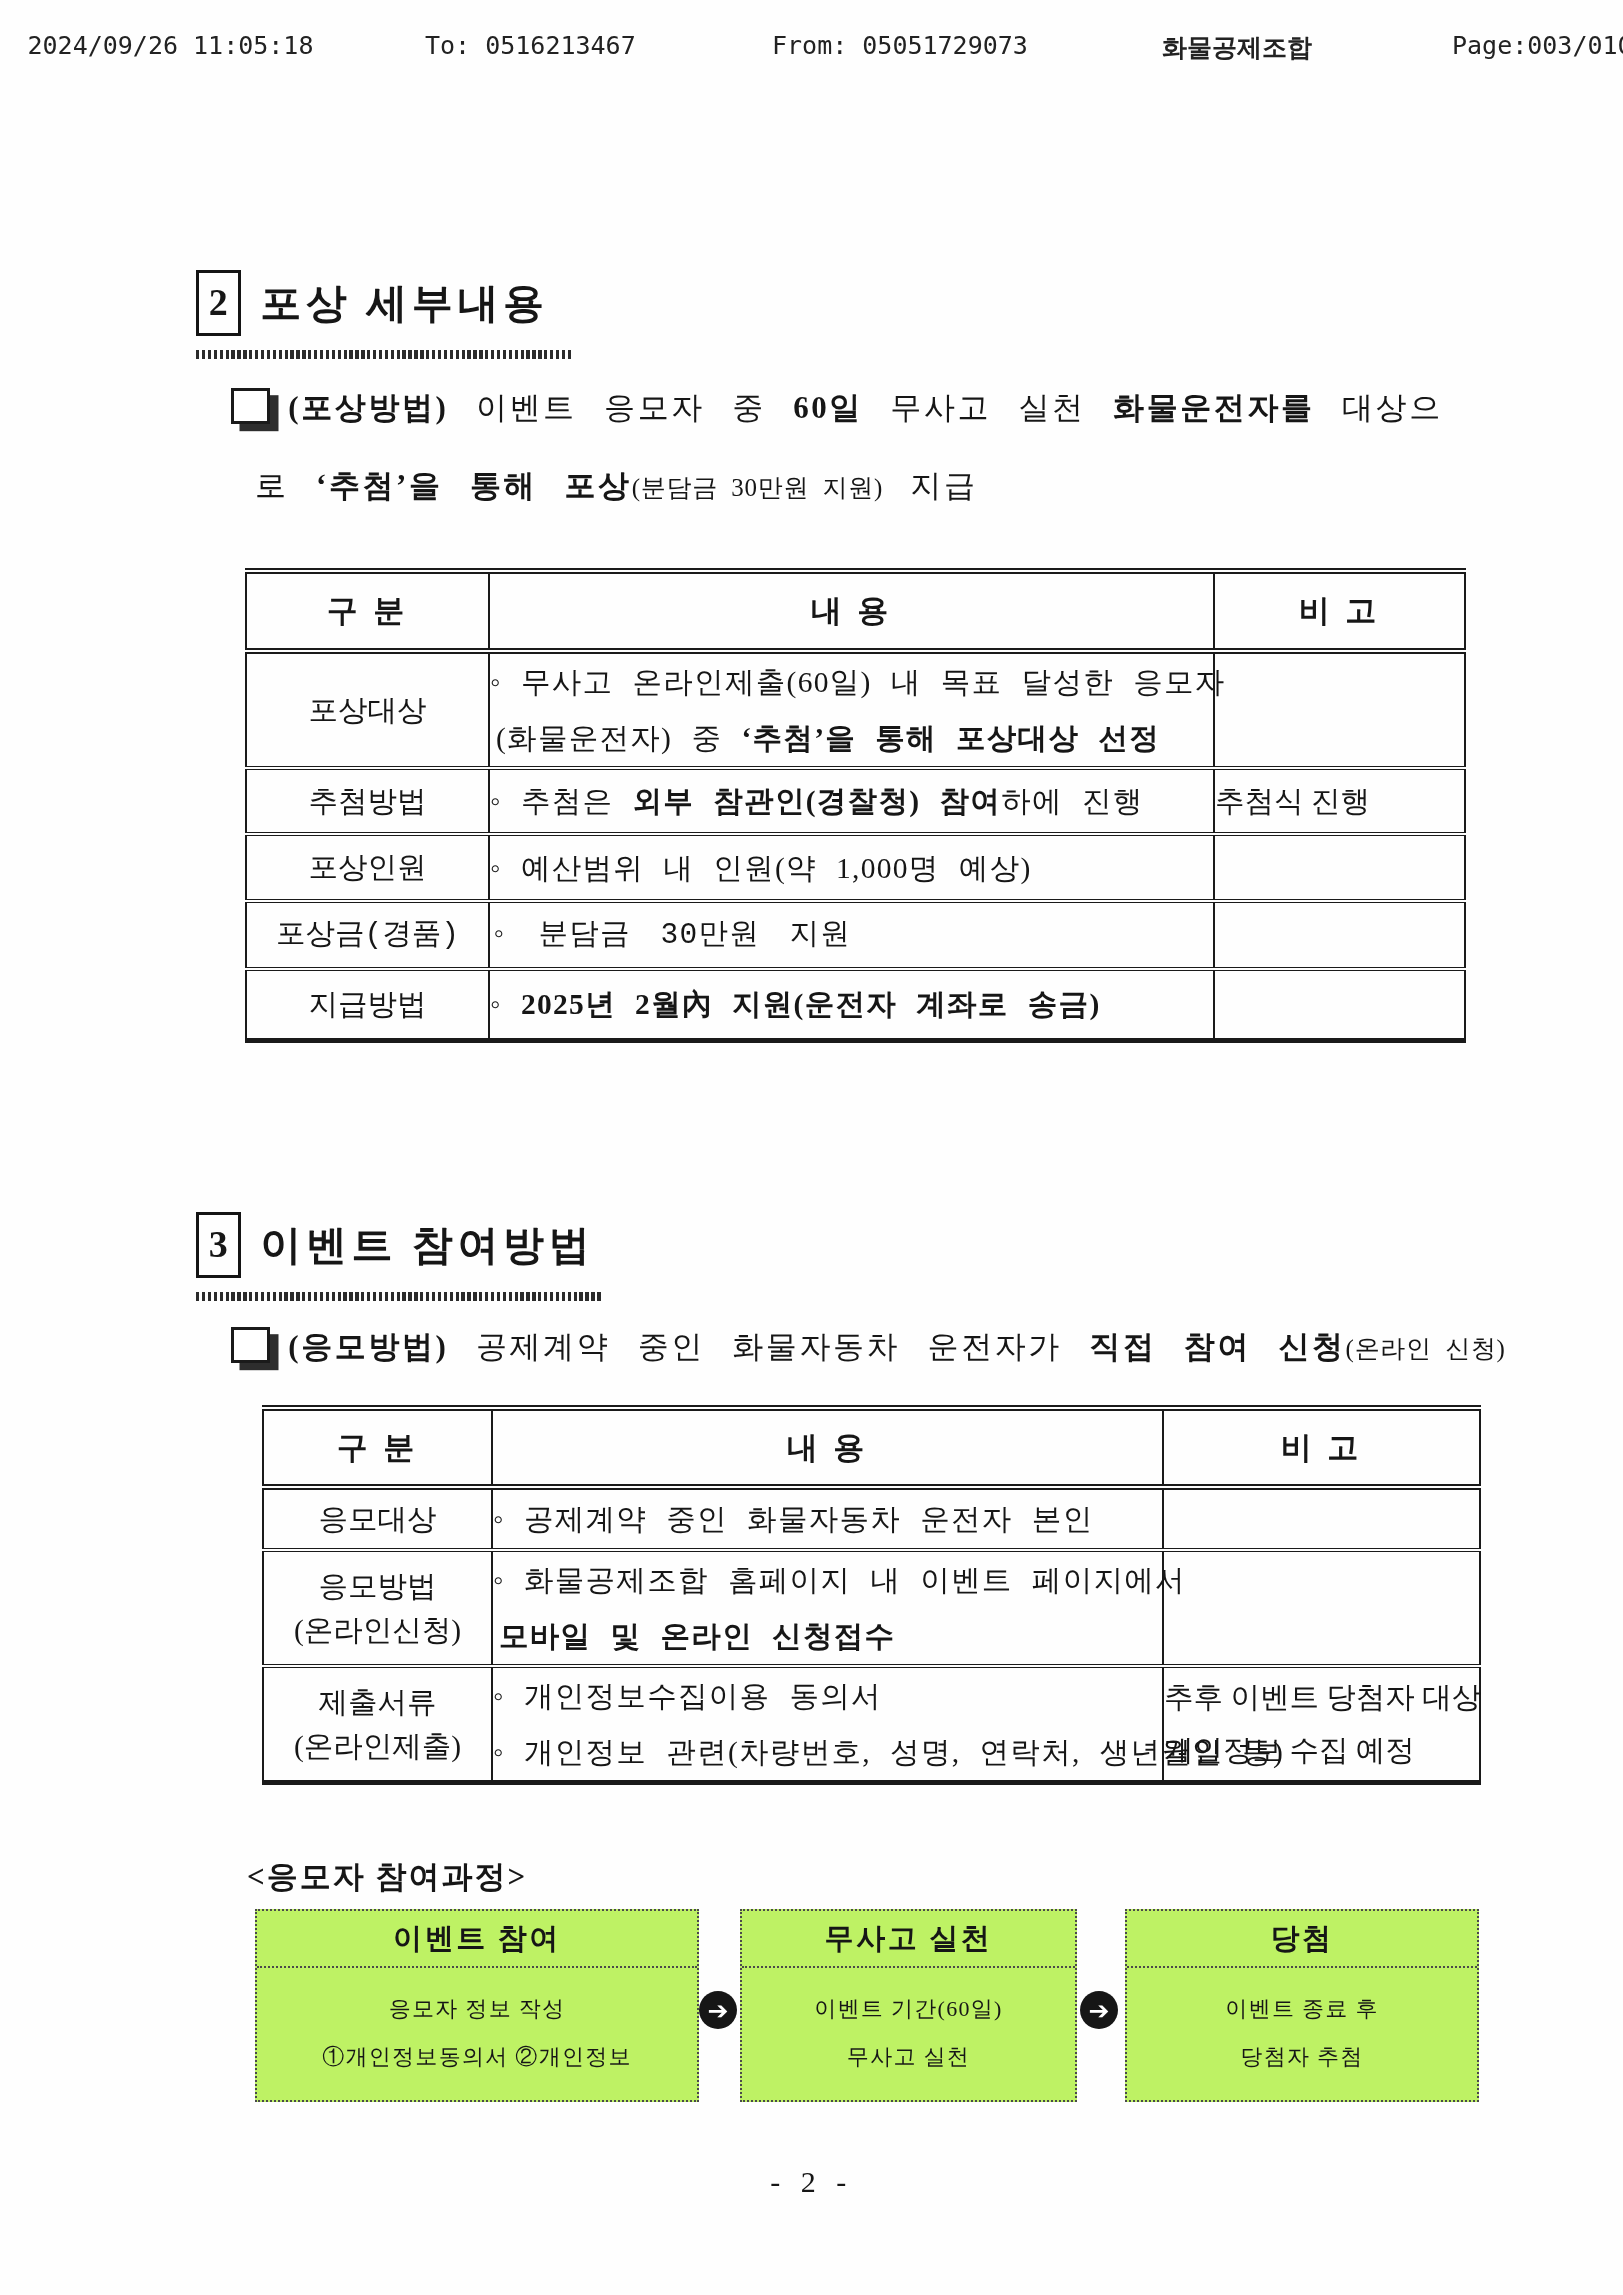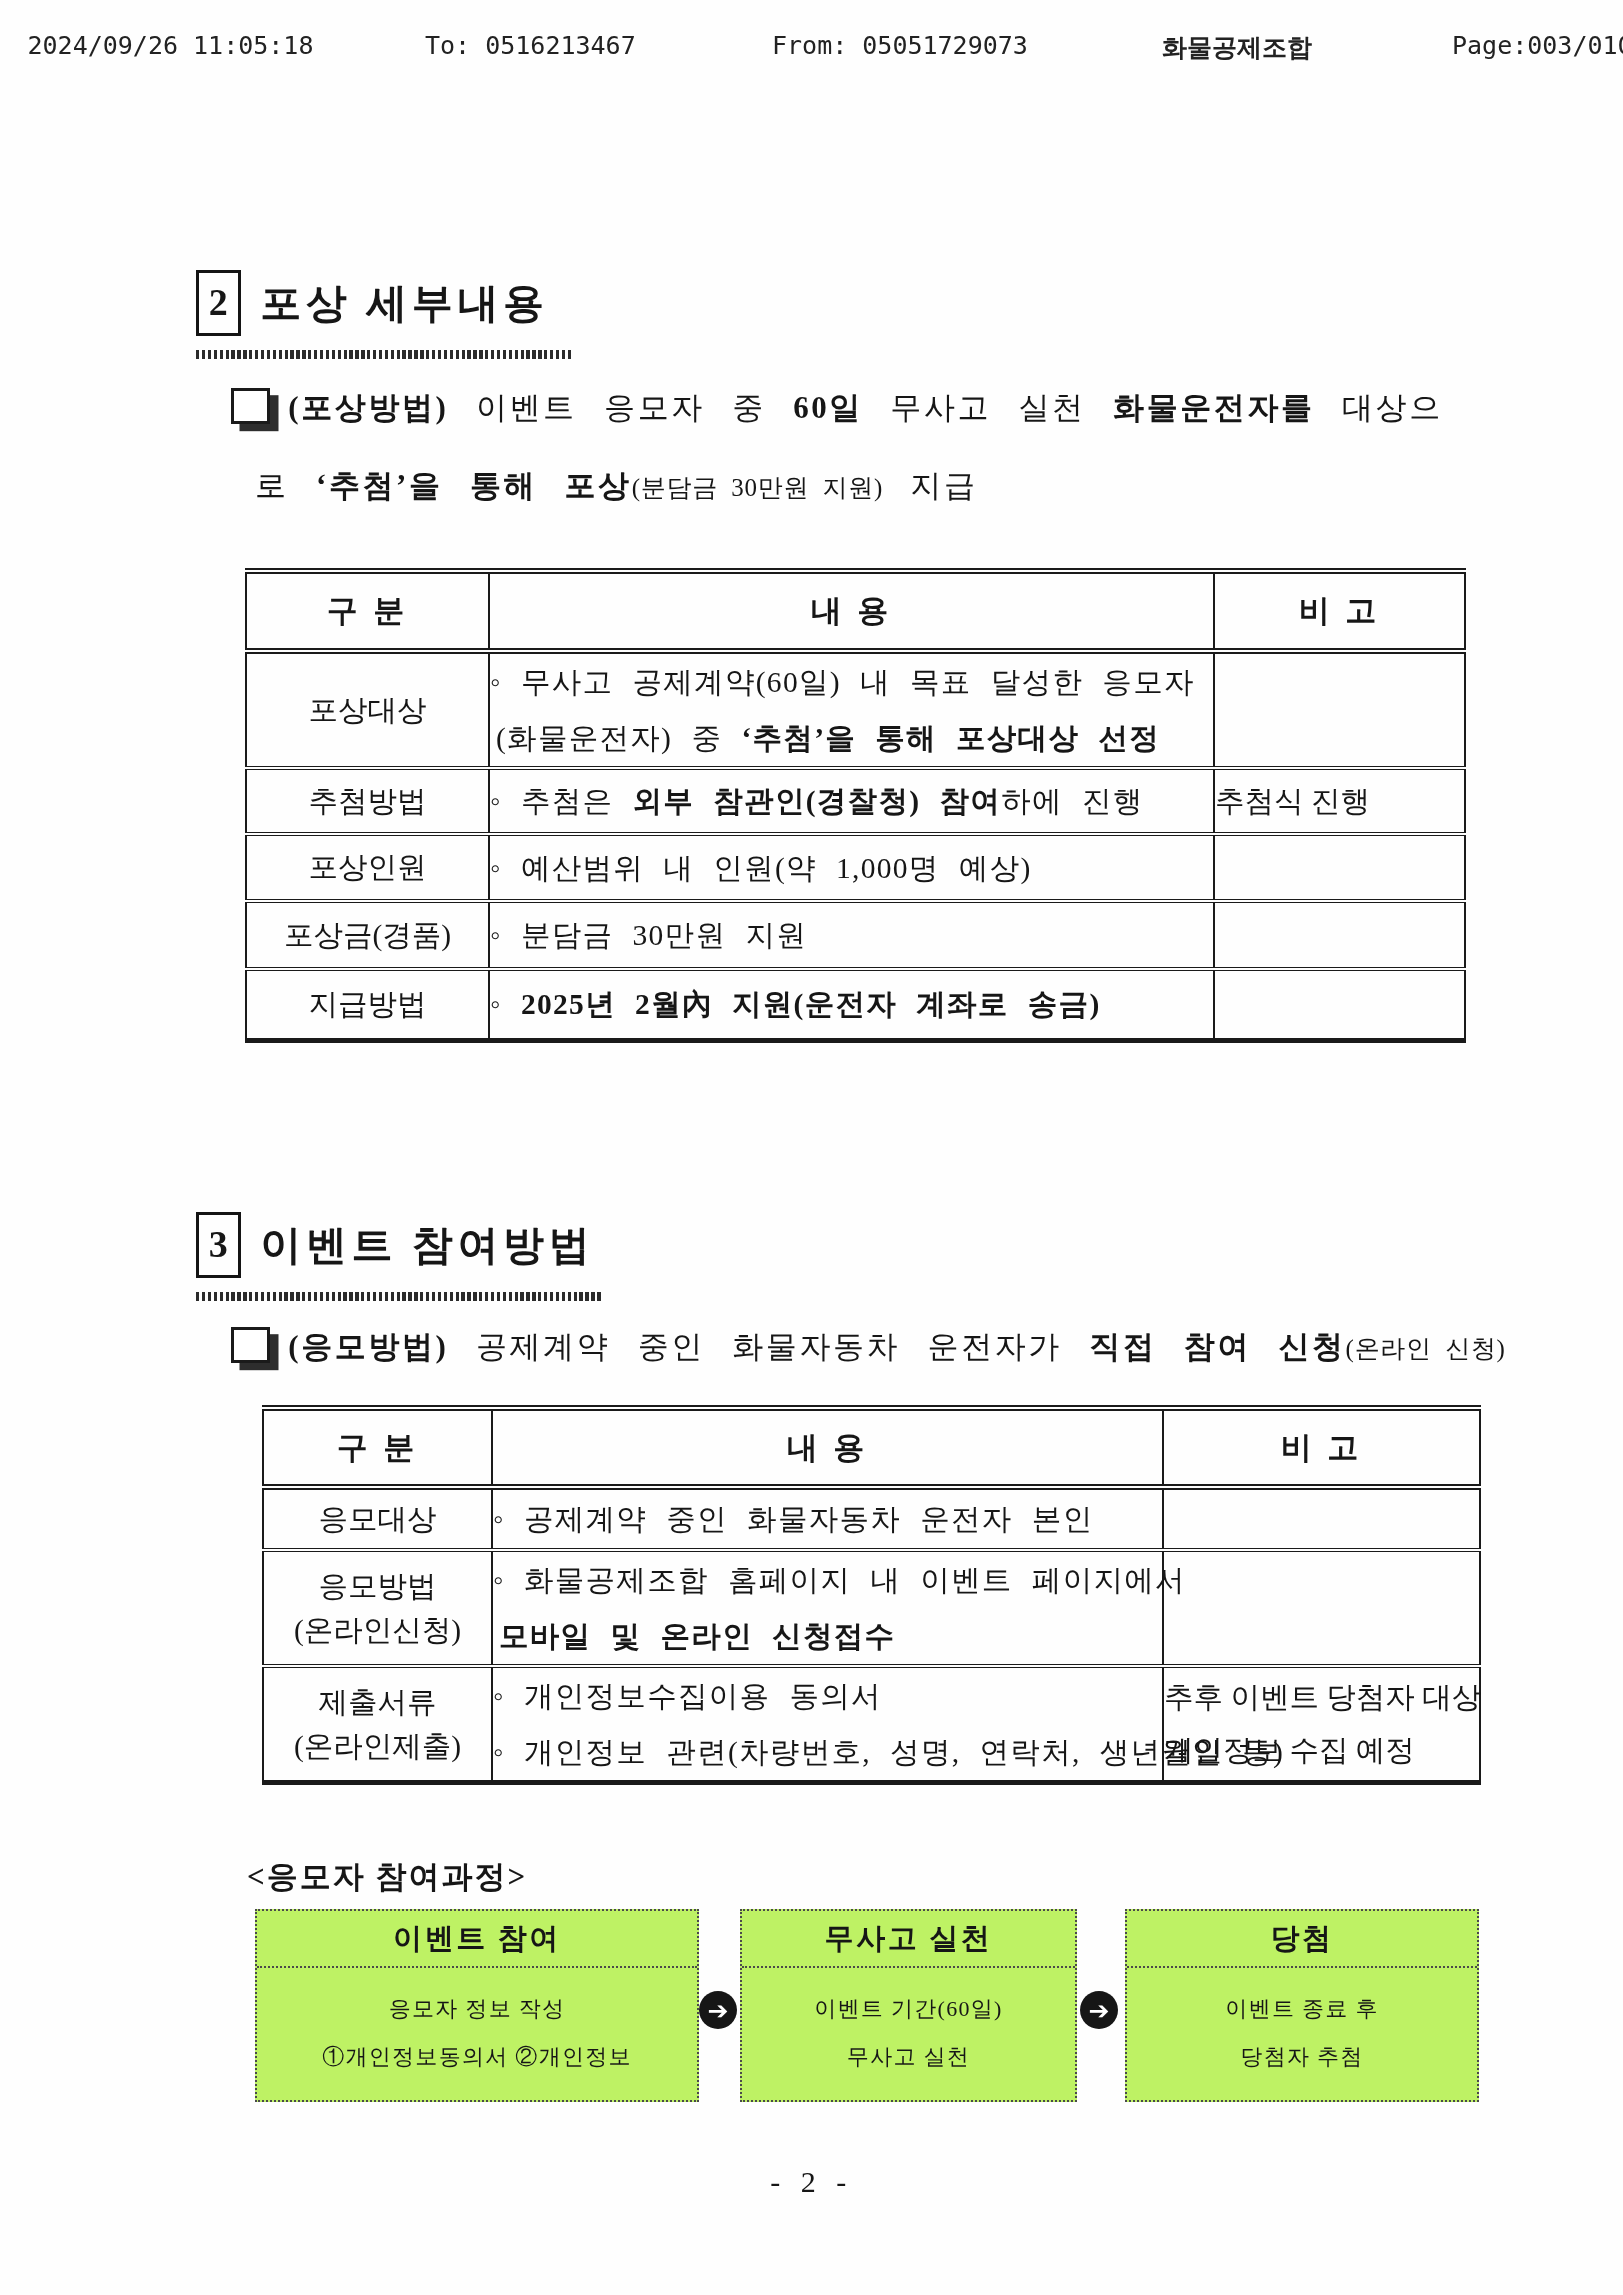--- a/index.html
+++ b/index.html
@@ -101,36 +101,36 @@
       </colgroup>
     <tbody>
         <tr class="hdr" style="height:80px;">
       <th>구 분</th>
       <th>내 용</th>
       <th>비 고</th>
     </tr>
     <tr class="body-row" style="height:113px;">
       <td class="cell-label">포상대상</td>
       <td class="cell-content">
-        <div>◦ 무사고 공제계약(60일) 내 목표 달성한 응모자</div>
+        <div>◦ 무사고 온라인제출(60일) 내 목표 달성한 응모자</div>
         <div class="ind"><span>(화물운전자) 중 </span><span class="b">‘추첨’을 통해 포상대상 선정</span></div>
       </td>
       <td class="cell-note"></td>
     </tr>
     <tr class="body-row" style="height:66px;">
       <td class="cell-label">추첨방법</td>
       <td class="cell-content"><span>◦ 추첨은 </span><span class="b">외부 참관인(경찰청) 참여</span><span>하에 진행</span></td>
       <td class="cell-note">추첨식 진행</td>
     </tr>
     <tr class="body-row" style="height:67px;">
       <td class="cell-label">포상인원</td>
       <td class="cell-content">◦ 예산범위 내 인원(약 1,000명 예상)</td>
       <td class="cell-note"></td>
     </tr>
-    <tr class="body-row" style="height:68px;">
+    <tr class="body-row" style="height:68px;font-family:Liberation Mono, monospace;">
       <td class="cell-label">포상금(경품)</td>
       <td class="cell-content">◦ 분담금 30만원 지원</td>
       <td class="cell-note"></td>
     </tr>
     <tr class="body-row" style="height:71px;">
       <td class="cell-label">지급방법</td>
       <td class="cell-content b">◦ 2025년 2월內 지원(운전자 계좌로 송금)</td>
       <td class="cell-note"></td>
     </tr>
   </tbody>

